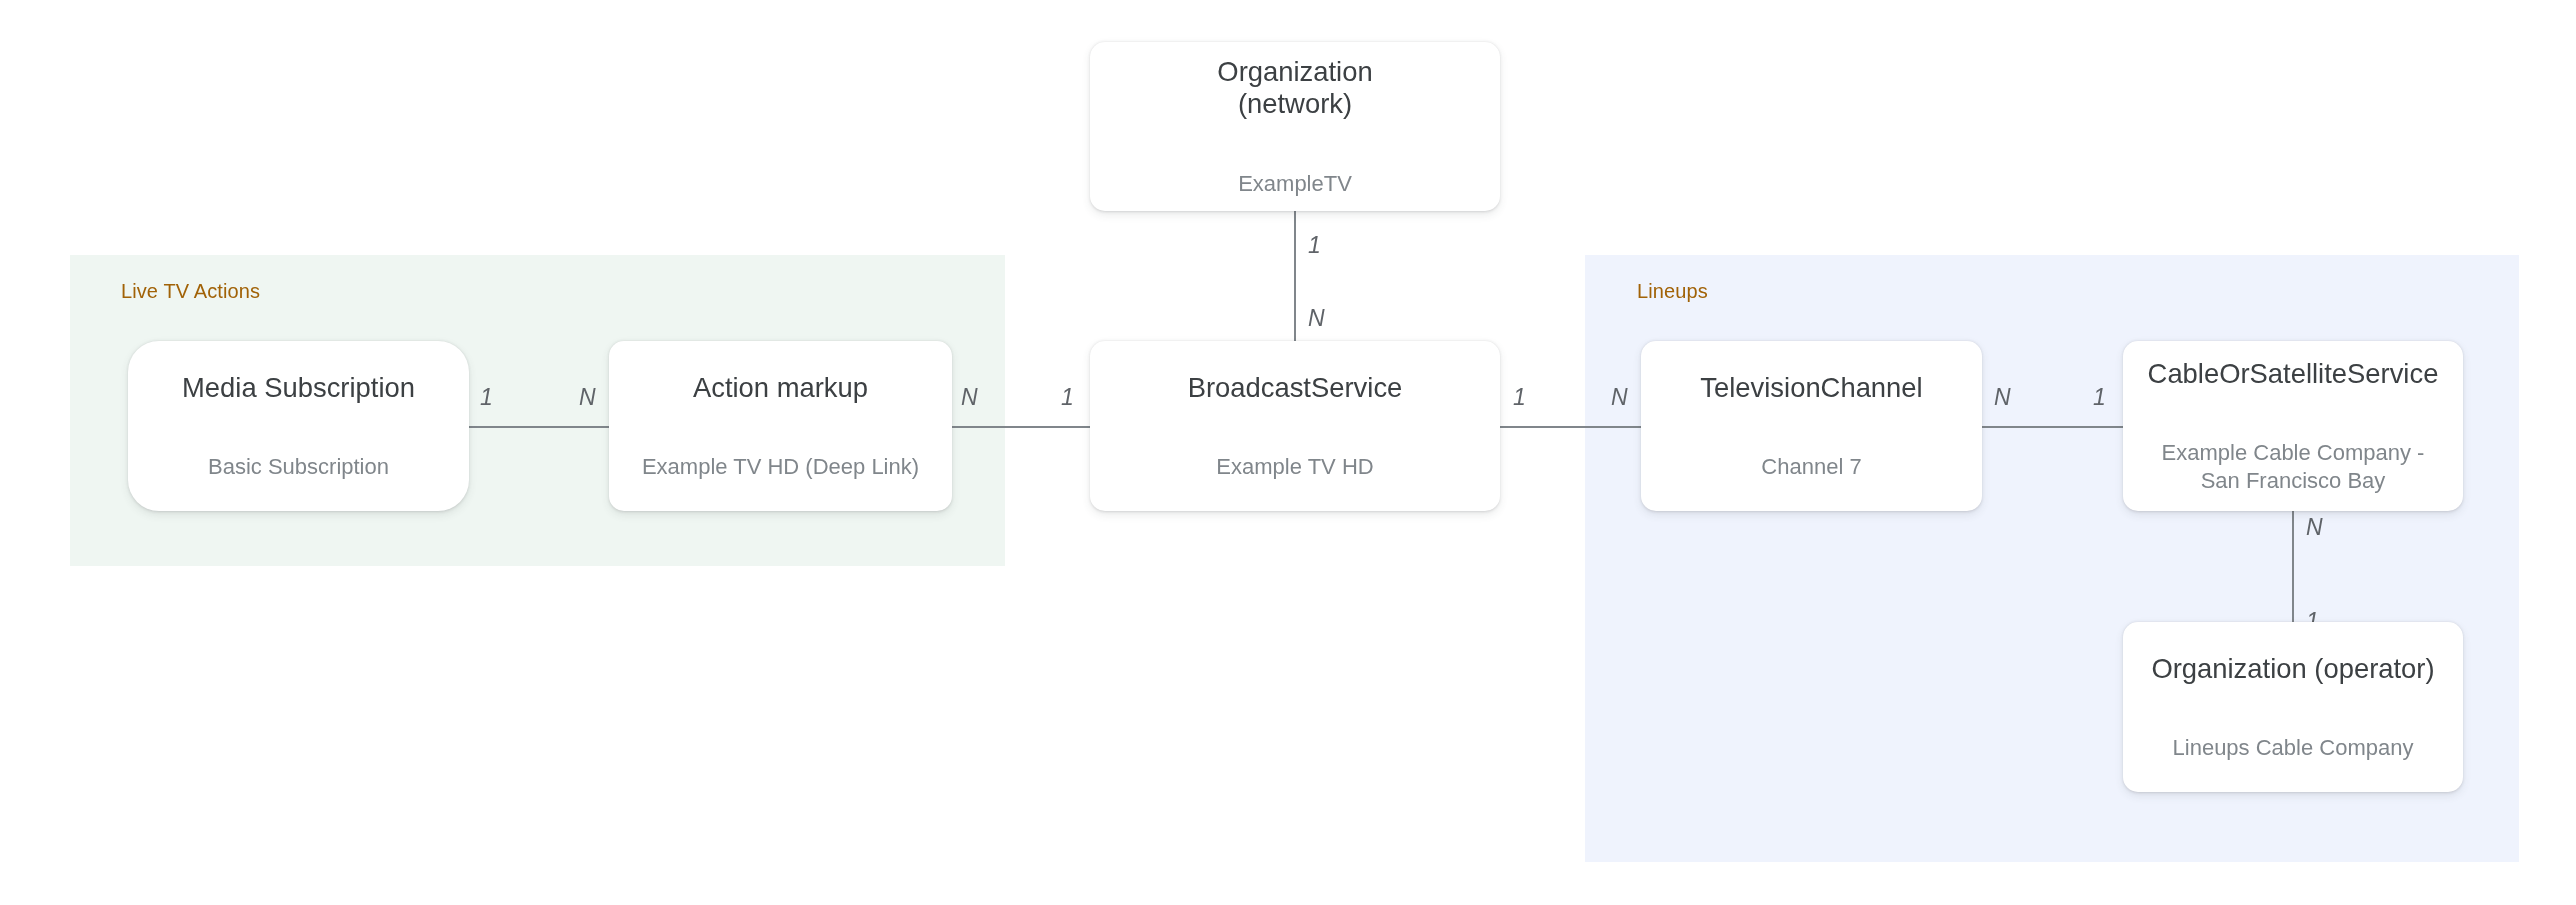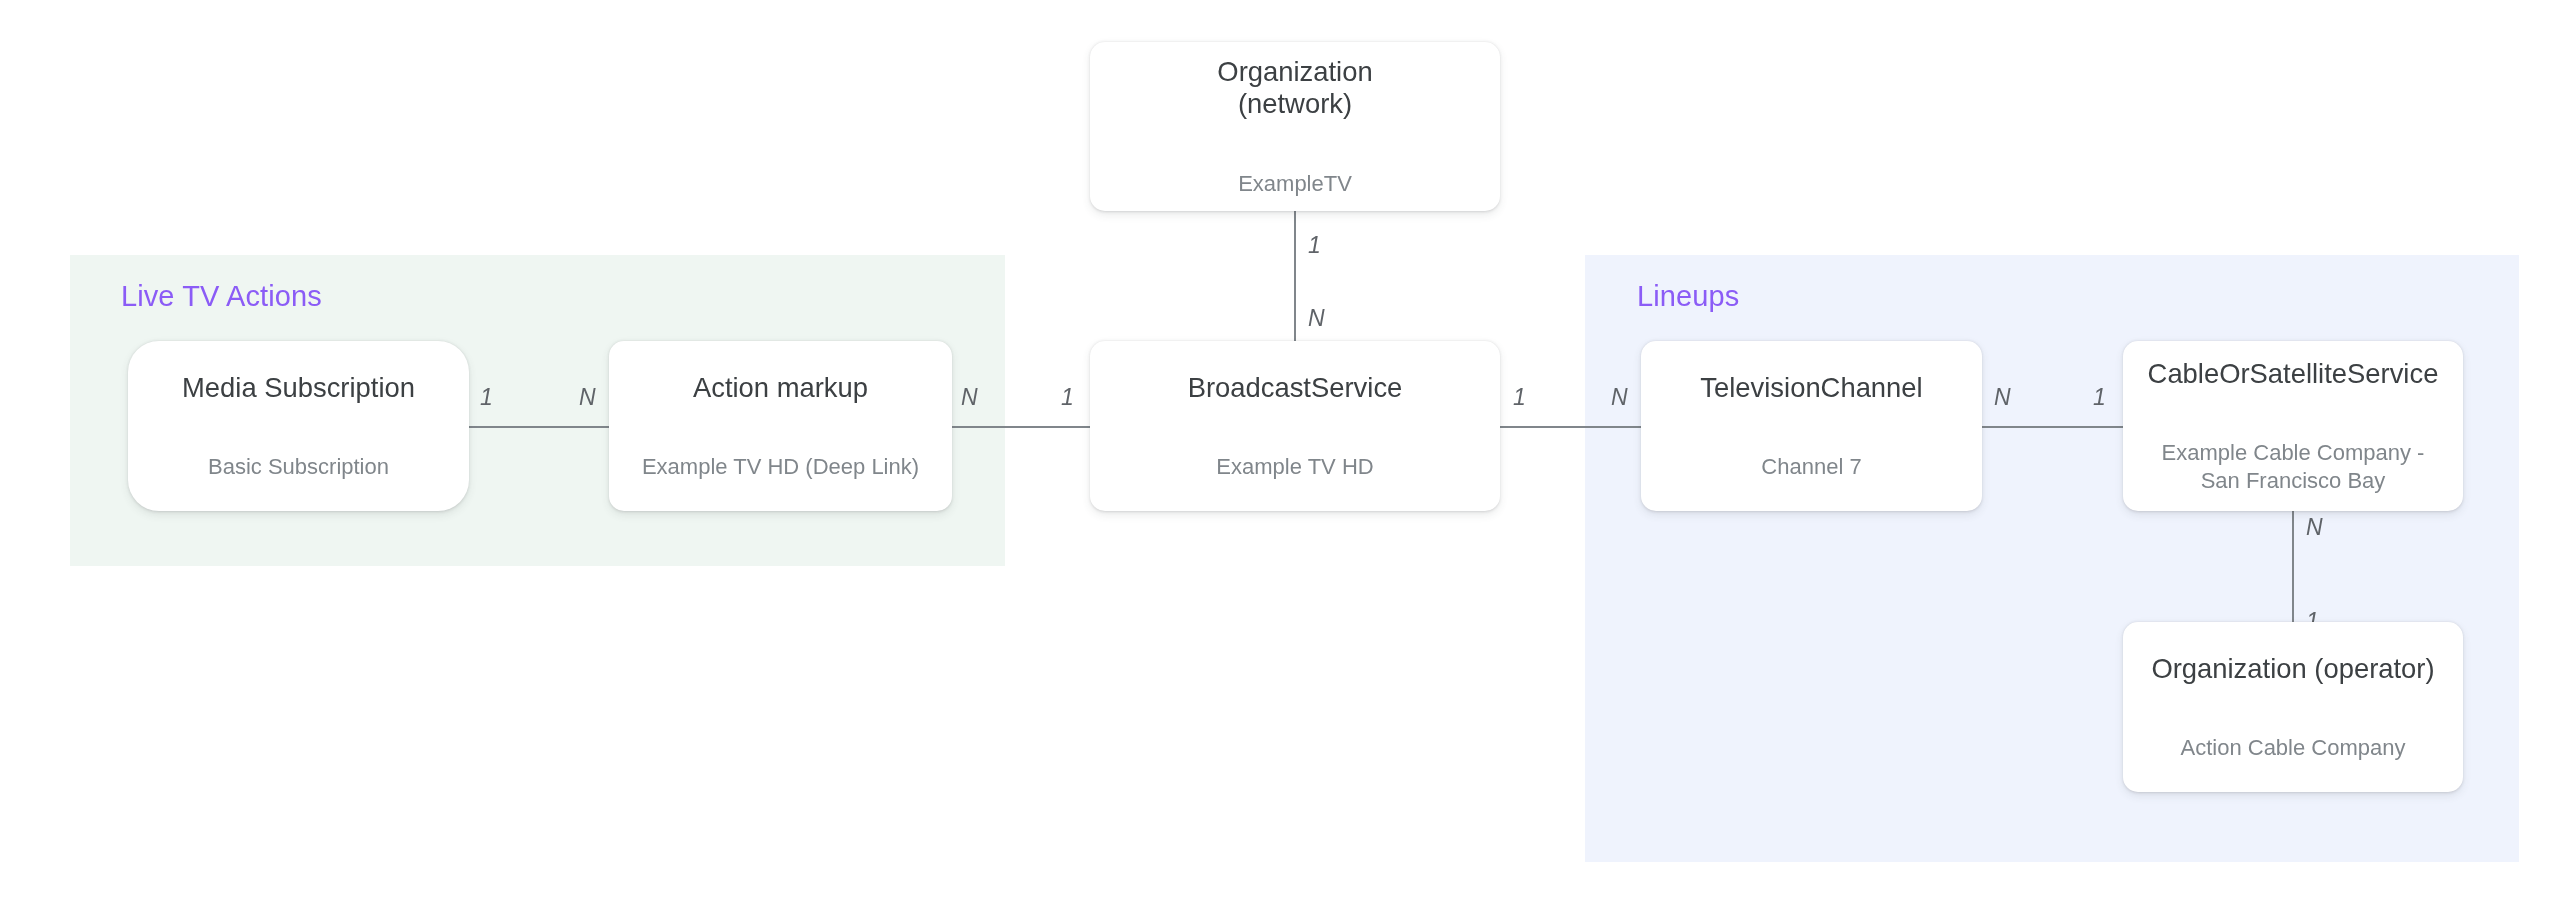--- a/index.html
+++ b/index.html
@@ -20,23 +20,23 @@
     background: #ffffff;
   }
 
   
   .panel {
     position: absolute;
     box-sizing: border-box;
   }
   .panel-title {
     position: absolute;
-    font-size: 29px;
+    font-size: 20px;
     font-weight: 400;
-    color: #8b5cf6;
+    color: #a16207;
     letter-spacing: 0.1px;
     white-space: nowrap;
   }
 
   
   .edge-h {
     position: absolute;
     height: 1.8px;
     background: #80868b;
   }
@@ -158,17 +158,17 @@
   </div>
 
   <div class="node" style="left:2123px; top:341px; width:340px; height:170px;">
     <div class="node-title">CableOrSatelliteService</div>
     <div class="node-sub">Example Cable Company -
 San Francisco Bay</div>
   </div>
 
   <div class="node" style="left:2123px; top:622px; width:340px; height:170px;">
     <div class="node-title">Organization (operator)</div>
-    <div class="node-sub">Action Cable Company</div>
+    <div class="node-sub">Lineups Cable Company</div>
   </div>
 
 </div>
 
 
 </body></html>

